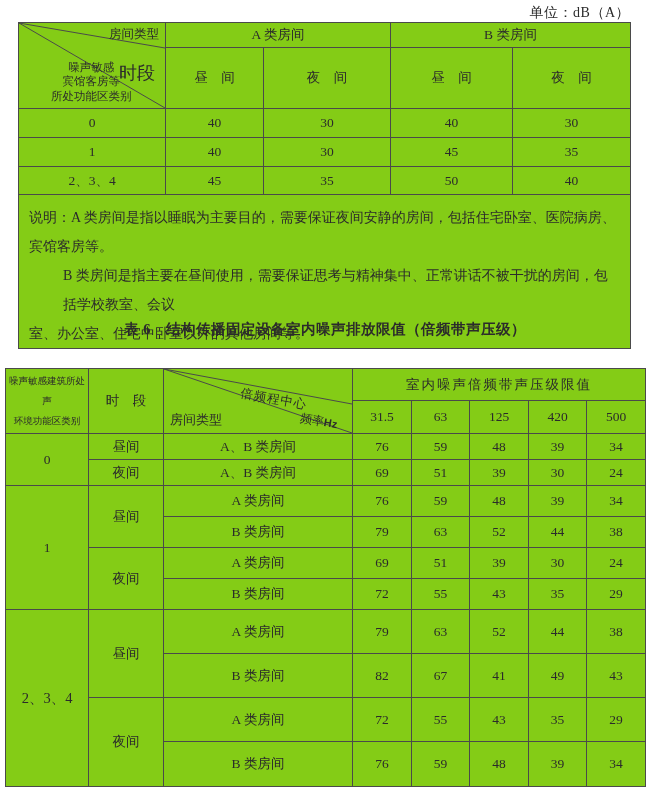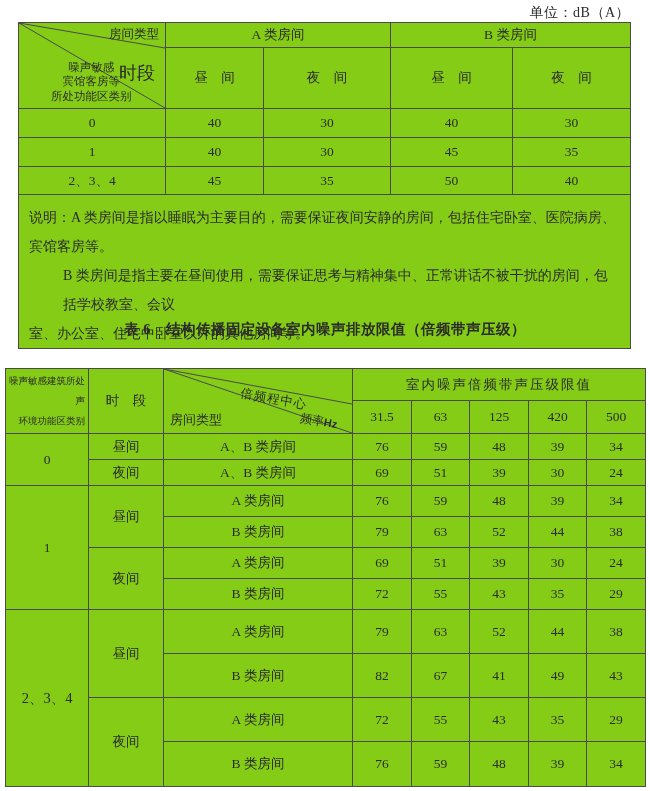--- a/index.html
+++ b/index.html
@@ -26,21 +26,21 @@
   #t1 .corner .room-type { position:absolute; top:3px; right:6px; font-size:12.5px; }
   #t1 .corner .period    { position:absolute; top:38px; right:10px; font-size:18px; }
   #t1 .corner .cat-lines { position:absolute; left:4px; bottom:5px; text-align:center;
                            font-size:11.5px; line-height:14.5px;margin-left:28px; }
   #t1 .note-cell { text-align:left; vertical-align:top; padding:8px 10px 0 10px;
                    font-size:14px; line-height:29px; }
   #t1 .note-line-indent { padding-left:34px; }
 
   
   #t2 { left:5px; top:368px; width:640px; }
-  #t2 .col1h { font-size:9.5px; text-align:right; padding:0 3px; line-height:20px; }
+  #t2 .col1h { font-size:9.5px; text-align:center; padding:0 3px; line-height:20px; }
   #t2 .corner { position:relative; padding:0; }
   #t2 .corner .octave { position:absolute; left:76px; top:22px; font-size:12.5px;
                         letter-spacing:1px; transform:rotate(10deg); white-space:nowrap; }
   #t2 .corner .freqhz { position:absolute; left:136px; top:44px; font-size:12px;
                         transform:rotate(10deg); white-space:nowrap; }
   #t2 .corner .freqhz b { font-family:"Liberation Sans","DejaVu Sans",sans-serif; font-size:11px; }
   #t2 .corner .roomtype { position:absolute; left:6px; bottom:4px; font-size:13px; }
   #t2 .grouphdr { letter-spacing:2px; font-size:13.5px; }
 
   .diag-svg { position:absolute; left:0; top:0; }

